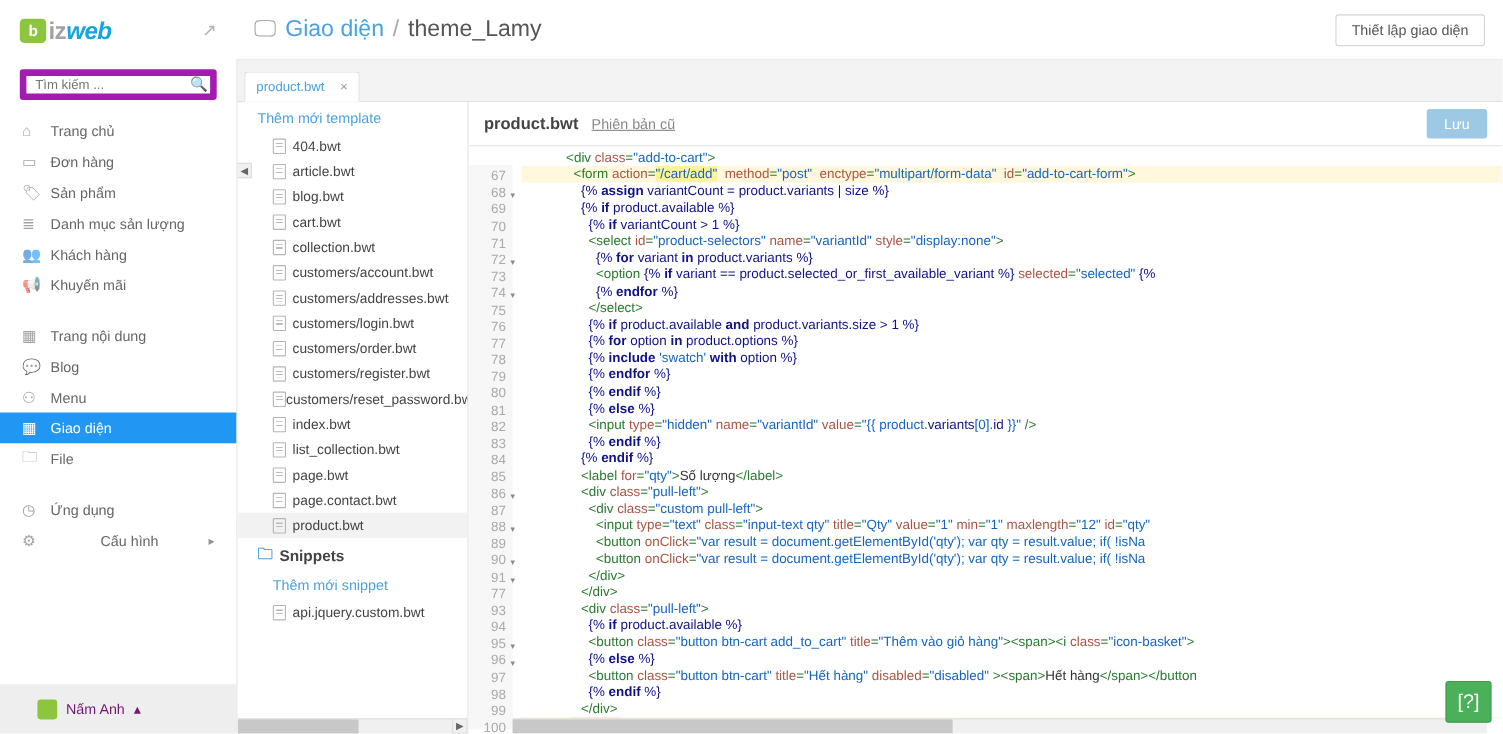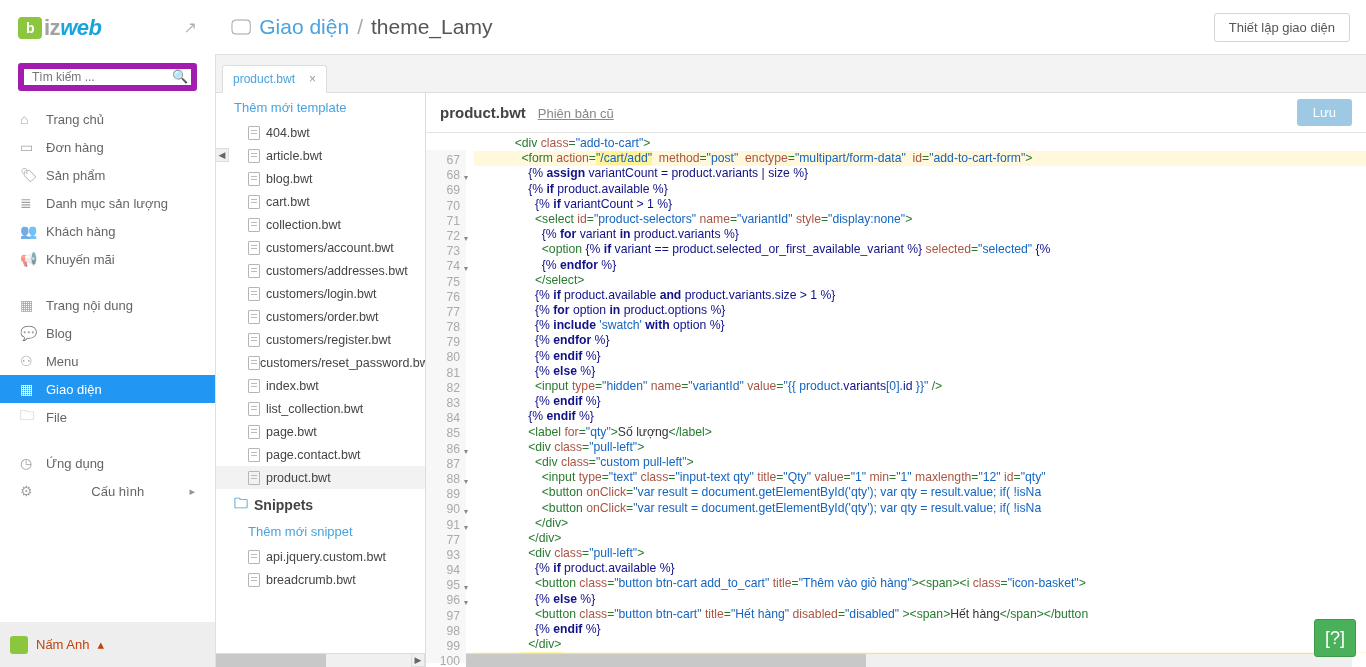--- a/index.html
+++ b/index.html
@@ -28,21 +28,21 @@
 .searchbox .sicon { position: absolute; right: 8px; top: 6px; color: #555; font-size: 13px; }
 .nav { padding: 4px 0; }
 .nav-item { display: flex; align-items: center; height: 28px; padding: 0 20px; color: #666; cursor: pointer; font-size: 13px; }
 .nav-item.active { background: #2196f3; color: #fff; }
 .nav-item .ni { width: 26px; color: inherit; opacity: 0.6; font-size: 14px; }
 .nav-item.active .ni { opacity: 1; }
 .nav-sep { height: 10px; }
 .nav-item.sub { justify-content: space-between; }
 .nav-item .chev { font-size: 11px; opacity: 0.7; }
 
-.footer-user { position: absolute; left: 0; bottom: 0; width: 215px; height: 45px; background: #eeeeee; display: flex; align-items: center; padding: 0 10px; color: #c2410c; font-size: 13px; gap: 8px; cursor: pointer; }
+.footer-user { position: absolute; left: 0; bottom: 0; width: 215px; height: 45px; background: #eeeeee; display: flex; align-items: center; padding: 0 34px; color: #701a75; font-size: 13px; gap: 8px; cursor: pointer; }
 .footer-user .av { width: 18px; height: 18px; background: #8bc63e; border-radius: 3px; }
 
 
 .mid { position: absolute; top: 55px; left: 215px; right: 0; bottom: 0; border-left: 1px solid #e0e0e0; }
 .tabs { height: 38px; background: #f3f3f3; border-bottom: 1px solid #ddd; display: flex; align-items: flex-end; padding: 0 6px; }
 .tab { background: #fff; border: 1px solid #ddd; border-bottom: 1px solid #fff; border-radius: 3px 3px 0 0; padding: 6px 10px; font-size: 12px; color: #4aa3df; display: flex; align-items: center; gap: 14px; margin-bottom: -1px; }
 .tab .close { color: #999; font-size: 12px; cursor: pointer; }
 
 .workarea { position: absolute; top: 38px; left: 0; right: 0; bottom: 0; display: flex; }
 
@@ -299,26 +299,20 @@
         <span class="fold">🗀</span>
         <span>Snippets</span>
       </div>
       <div class="ft-link">Thêm mới snippet</div>
       <div id="ft-snips">
           <div class="ft-file">
             <span class="fi">
               <span class="fi-box"></span>
             </span>
             <span>api.jquery.custom.bwt</span>
-          </div>
-          <div class="ft-file">
-            <span class="fi">
-              <span class="fi-box"></span>
-            </span>
-            <span>breadcrumb.bwt</span>
           </div>
         </div>
       <div class="ft-scrollbtn left">◀</div>
       <div class="ft-scroll">
           <div class="ft-scroll-thumb"></div>
         </div>
       <div class="ft-scrollbtn right">▶</div>
     </div>
     <div class="editor">
       <div class="editor-head">

